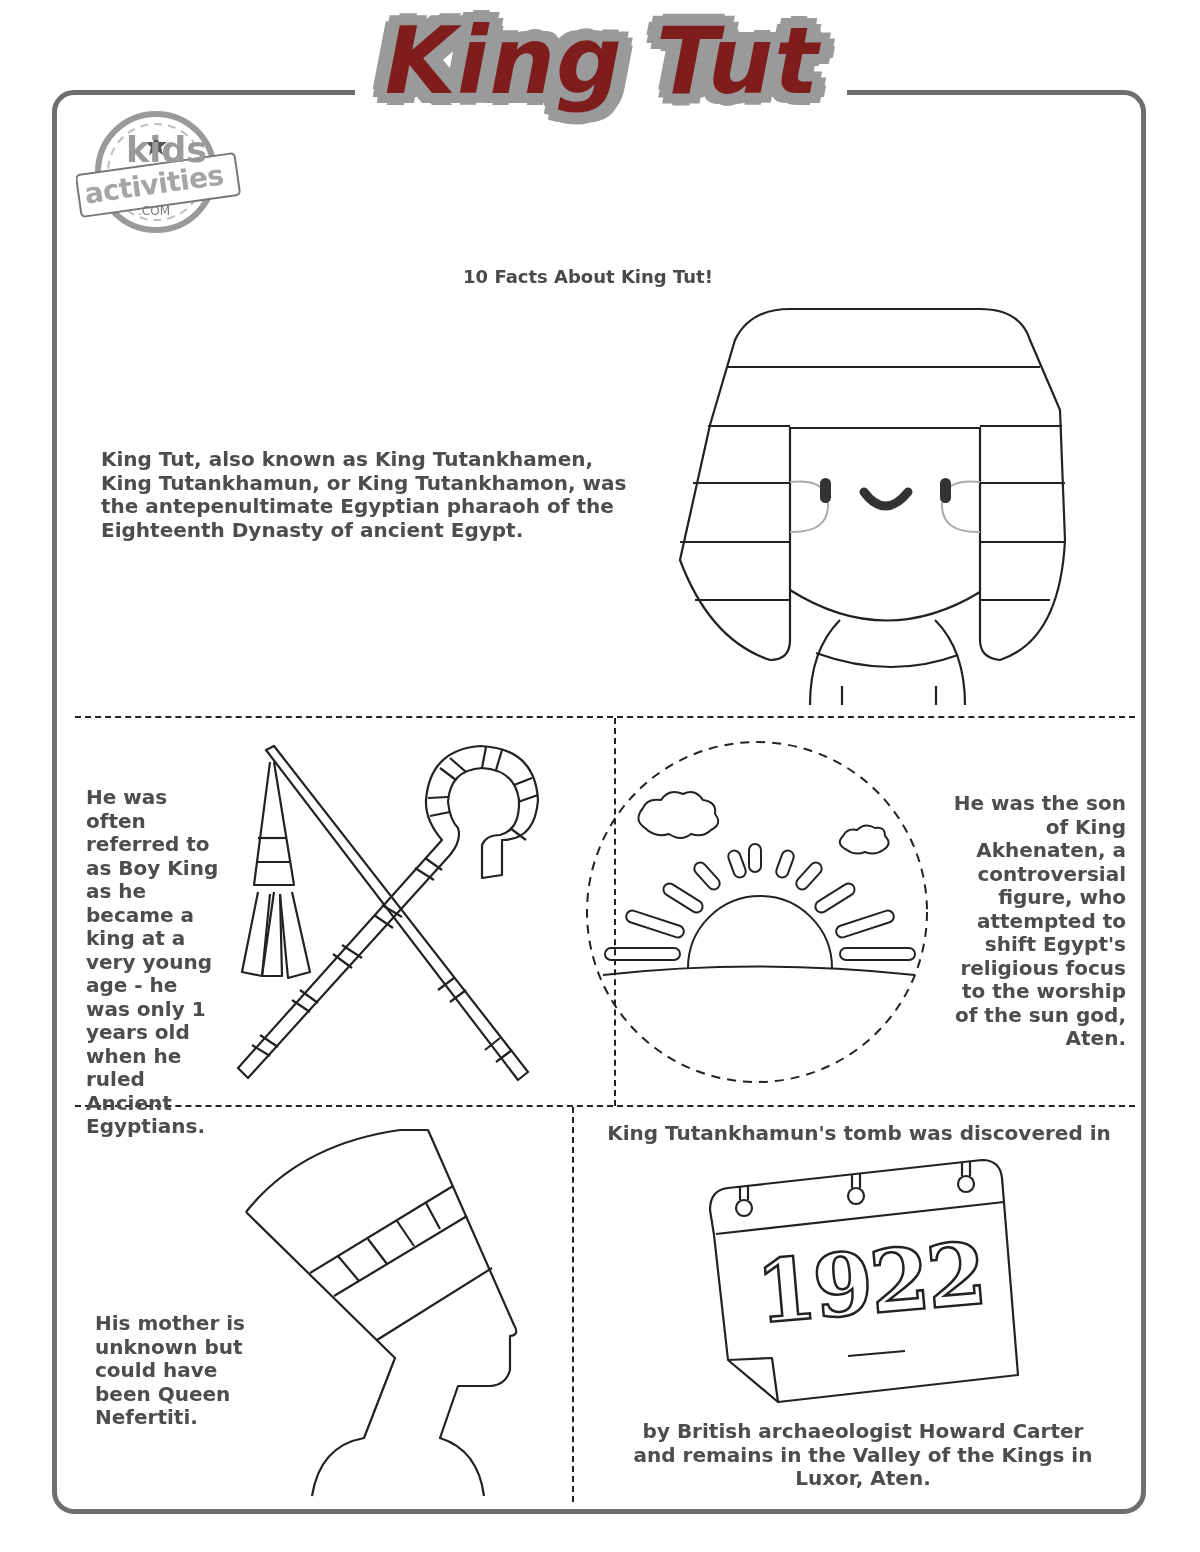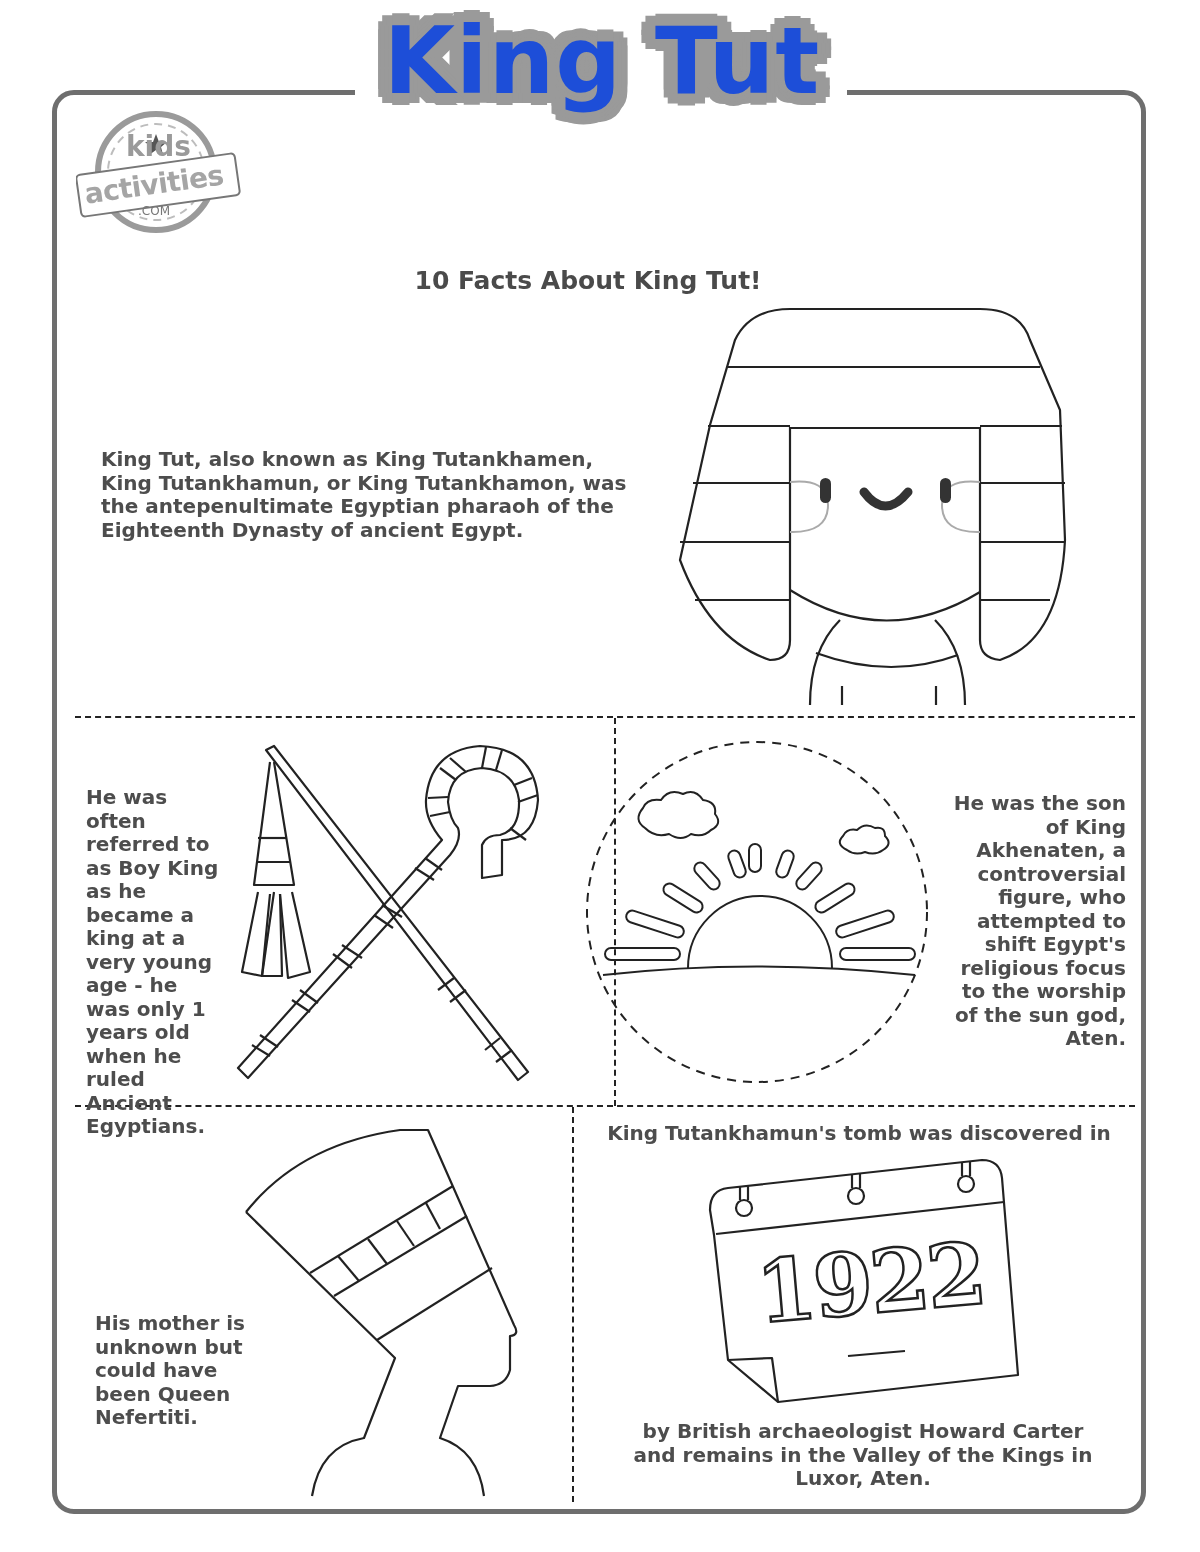--- a/index.html
+++ b/index.html
@@ -1,28 +1,28 @@
 <!DOCTYPE html>
 <html><head>
 <meta charset="utf-8">
 <style>
   html, body { margin: 0; padding: 0; background: #ffffff; }
   body { width: 1200px; height: 1552px; position: relative; overflow: hidden; font-family: "DejaVu Sans", sans-serif; }
   .frame { position: absolute; left: 52px; top: 90px; width: 1094px; height: 1424px; border: 5px solid #6e6e6e; border-radius: 22px; box-sizing: border-box; }
   .title-wrap { position: absolute; left: 358px; top: 14px; width: 488px; height: 240px; text-align: center; }
-  .title-line { font-family: "DejaVu Sans", sans-serif; font-weight: bold; color: #1d4ed8; font-size: 92px; line-height: 96px; letter-spacing: 1px;
+  .title-line { font-family: "DejaVu Sans", sans-serif; font-weight: bold; color: #7f1d1d; font-size: 92px; line-height: 96px; letter-spacing: 1px;
     -webkit-text-stroke: 0; text-shadow:
       0 0 0 #9a9a9a, 4px 0 0 #9a9a9a, -4px 0 0 #9a9a9a, 0 4px 0 #9a9a9a, 0 -4px 0 #9a9a9a,
       8px 0 0 #9a9a9a, -8px 0 0 #9a9a9a, 0 8px 0 #9a9a9a, 0 -8px 0 #9a9a9a,
       6px 6px 0 #9a9a9a, -6px 6px 0 #9a9a9a, 6px -6px 0 #9a9a9a, -6px -6px 0 #9a9a9a,
       12px 0 0 #9a9a9a, -12px 0 0 #9a9a9a, 0 12px 0 #9a9a9a, 0 -12px 0 #9a9a9a,
       10px 10px 0 #9a9a9a, -10px 10px 0 #9a9a9a, 10px -10px 0 #9a9a9a, -10px -10px 0 #9a9a9a,
-      14px 4px 0 #9a9a9a, -14px 4px 0 #9a9a9a, 14px -4px 0 #9a9a9a, -14px -4px 0 #9a9a9a; }
+      14px 4px 0 #9a9a9a, -14px 4px 0 #9a9a9a, 14px -4px 0 #9a9a9a, -14px -4px 0 #9a9a9a; font-style: italic; }
   .title-bg { position: absolute; background: #ffffff; }
-  .subtitle { position: absolute; left: 0; width: 1176px; top: 266px; text-align: center; font-weight: bold; font-size: 25px; color: #4a4a4a; }
+  .subtitle { position: absolute; left: 0; width: 1176px; top: 266px; text-align: center; font-weight: bold; font-size: 18px; color: #4a4a4a; }
   .fact { position: absolute; font-weight: bold; color: #4d4d4d; font-size: 20px; line-height: 23.5px; }
   .logo { position: absolute; left: 76px; top: 106px; width: 170px; height: 130px; }
   .dash-h { position: absolute; height: 0; border-top: 2.5px dashed #222; }
   .dash-v { position: absolute; width: 0; border-left: 2.5px dashed #222; }
   svg.art { position: absolute; overflow: visible; }
 </style>
 </head>
 <body>
 
 <div class="frame"></div>
@@ -35,21 +35,21 @@
 
 <div class="subtitle">10 Facts About King Tut!</div>
 
 <div class="logo">
   <svg width="170" height="130" viewBox="0 0 170 130">
     <circle cx="80" cy="66" r="58" fill="#fff" stroke="#9a9a9a" stroke-width="6"></circle>
     <circle cx="80" cy="66" r="48" fill="none" stroke="#bdbdbd" stroke-width="2" stroke-dasharray="8 6"></circle>
     <polygon points="80,28 83,36 91,36 85,41 87,49 80,44 73,49 75,41 69,36 77,36" fill="#555"></polygon>
     <rect x="2" y="58" width="160" height="42" rx="4" fill="#fff" stroke="#777" stroke-width="2" transform="rotate(-8 82 79)"></rect>
   </svg>
-  <div style="position:absolute;left:50px;top:24px;font-weight:bold;font-size:28px;color:#9a9a9a;">kids</div>
+  <div style="position:absolute;left:50px;top:24px;font-weight:bold;font-size:35px;color:#9a9a9a;">kids</div>
   <div style="position:absolute;left:8px;top:62px;font-weight:bold;font-size:28px;color:#a5a5a5;transform:rotate(-8deg);letter-spacing:-0.5px;">activities</div>
   <div style="position:absolute;left:62px;top:98px;font-size:12px;color:#777;">.COM</div>
 </div>
 
 <div class="fact" style="left:101px; top:448px; width:530px;">King Tut, also known as King Tutankhamen, King Tutankhamun, or King Tutankhamon, was the antepenultimate Egyptian pharaoh of the Eighteenth Dynasty of ancient Egypt.</div>
 
 <svg class="art" style="left:680px; top:300px;" width="360" height="400" viewBox="690 300 360 400">
   <g fill="none" stroke="#222" stroke-width="2.2">
     <path d="M800,309 L990,309 Q1030,309 1040,340 L1070,410 L1075,540 Q1070,640 1010,660 Q990,658 990,640 L990,428 L800,428 L800,640 Q800,660 780,660 Q720,640 690,560 L720,425 L745,340 Q760,309 800,309 Z"></path>
     <line x1="738" y1="367" x2="1050" y2="367"></line>

